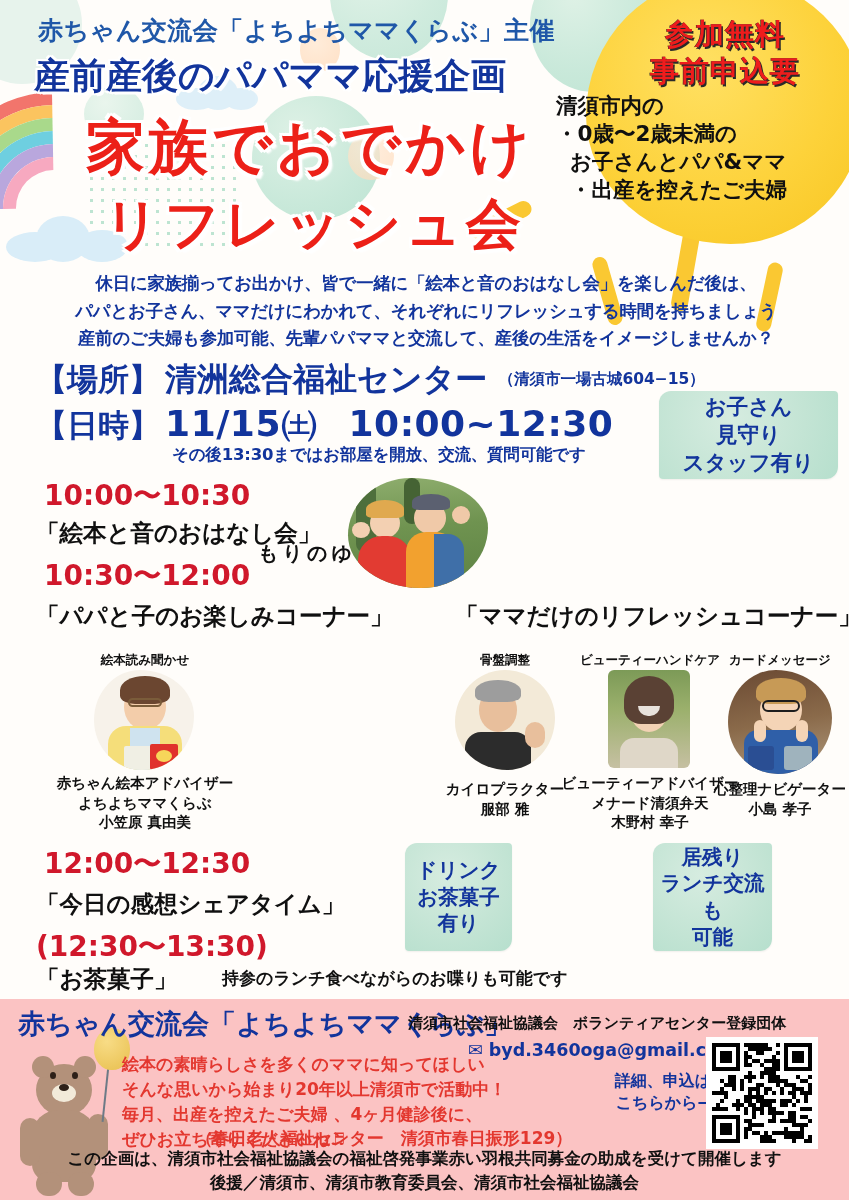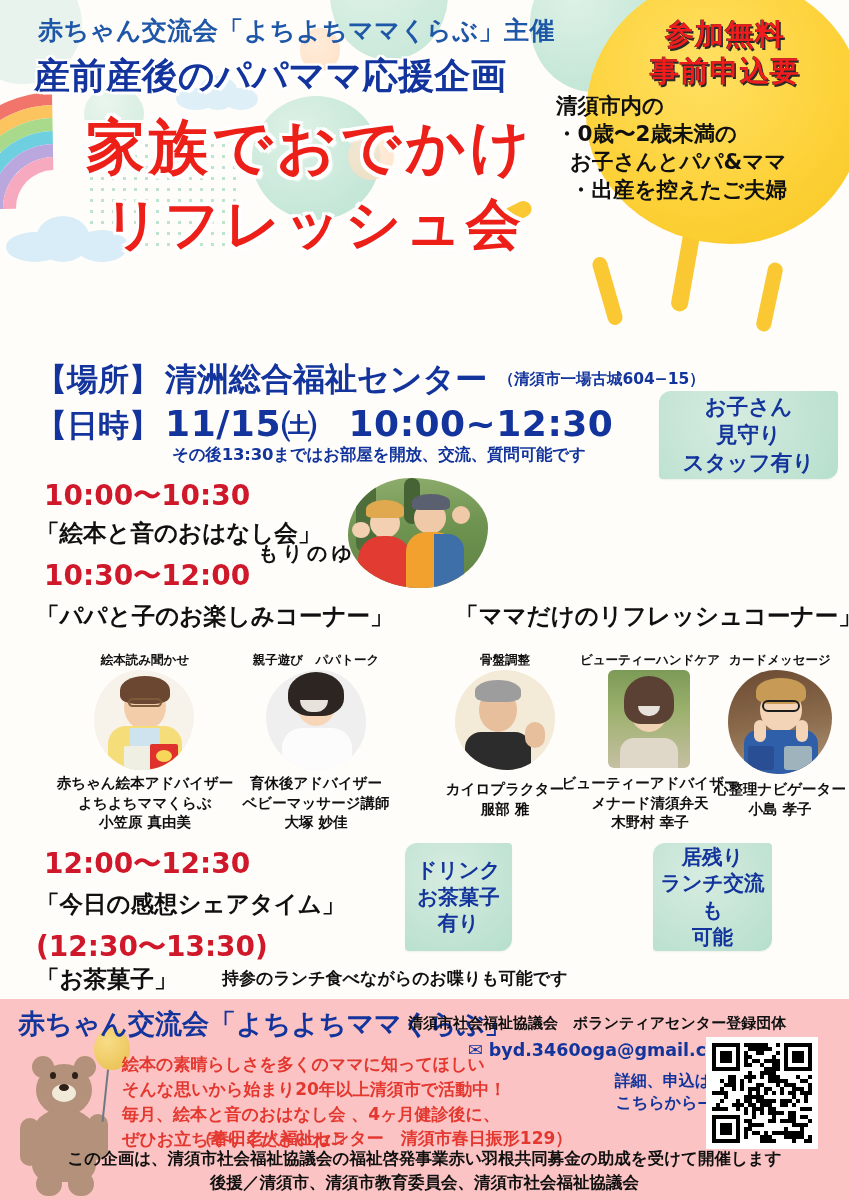--- a/index.html
+++ b/index.html
@@ -280,20 +280,25 @@
     <div>参加無料</div>
     <div>事前申込要</div>
   </div>
   <div class="callout-target">
     <div>清須市内の</div>
     <div>・0歳〜2歳未満の</div>
     <div>お子さんとパパ&amp;ママ</div>
     <div>・出産を控えたご夫婦</div>
   </div>
 
+  <div class="intro">
+    <div>休日に家族揃ってお出かけ、皆で一緒に「絵本と音のおはなし会」を楽しんだ後は、</div>
+    <div>パパとお子さん、ママだけにわかれて、それぞれにリフレッシュする時間を持ちましょう</div>
+    <div>産前のご夫婦も参加可能、先輩パパママと交流して、産後の生活をイメージしませんか？</div>
+  </div>
 
   <div class="row-place">
     <span class="lbl">【場所】</span>
     <span class="val">清洲総合福祉センター</span>
     <span class="addr">（清須市一場古城604−15）</span>
   </div>
   <div class="row-date">
     <span class="lbl">【日時】</span>
     <span class="val-date">11/15㈯</span>
     <span class="val-date" style="margin-left:26px;">10:00~12:30</span>
@@ -352,34 +357,20 @@
       <i style="position:absolute;left:56px;top:74px;width:28px;height:26px;background:#e0322c;border-radius:2px;display:block;"></i>
       <i style="position:absolute;left:62px;top:80px;width:16px;height:12px;background:#f7d65a;border-radius:50%;display:block;"></i>
     </div>
     <div class="photo-name" style="top:122px;text-align:center;">
       <div>赤ちゃん絵本アドバイザー</div>
       <div>よちよちママくらぶ</div>
       <div>小笠原 真由美</div>
     </div>
   </div>
 
-  <div class="photo-wrap" style="left:226px;top:652px;width:180px;height:180px;">
-    <div class="photo-cap" style="top:0;">親子遊び　パパトーク</div>
-    <div class="blobshape r2" style="left:40px;top:18px;width:100px;height:100px;background:#efefef;">
-      <i style="position:absolute;left:30px;top:10px;width:40px;height:46px;background:#f6d6b6;border-radius:50%;display:block;"></i>
-      <i style="position:absolute;left:22px;top:2px;width:56px;height:44px;background:#2c2522;border-radius:50% 50% 40% 40%;display:block;"></i>
-      <i style="position:absolute;left:34px;top:30px;width:28px;height:12px;background:#e8e2dc;border-radius:0 0 14px 14px;display:block;"></i>
-      <i style="position:absolute;left:16px;top:58px;width:70px;height:44px;background:#fcfcfc;border-radius:20px 20px 0 0;display:block;"></i>
-    </div>
-    <div class="photo-name" style="top:122px;">
-      <div>育休後アドバイザー</div>
-      <div>ベビーマッサージ講師</div>
-      <div>大塚 妙佳</div>
-    </div>
-  </div>
 
   <div class="photo-wrap" style="left:430px;top:652px;width:150px;height:180px;">
     <div class="photo-cap" style="top:0;">骨盤調整</div>
     <div class="blobshape r3" style="left:25px;top:18px;width:100px;height:100px;background:#f3ead8;">
       <i style="position:absolute;left:24px;top:18px;width:38px;height:44px;background:#e8bf9c;border-radius:50%;display:block;"></i>
       <i style="position:absolute;left:20px;top:10px;width:46px;height:22px;background:#9d9d9d;border-radius:50% 50% 30% 30%;display:block;"></i>
       <i style="position:absolute;left:10px;top:62px;width:66px;height:40px;background:#2c2c2c;border-radius:16px 16px 0 0;display:block;"></i>
       <i style="position:absolute;left:70px;top:52px;width:20px;height:26px;background:#e8bf9c;border-radius:10px;display:block;"></i>
     </div>
     <div class="photo-name" style="top:128px;">
@@ -445,21 +436,21 @@
     <i style="position:absolute;left:99px;top:16px;width:2px;height:66px;background:#6d7a86;display:block;transform:rotate(6deg);"></i>
     <i style="position:absolute;left:88px;top:-12px;width:36px;height:42px;background:radial-gradient(circle at 36% 32%,#f8dc86,#e8bf4e);border-radius:50% 50% 48% 48%;display:block;"></i>
   </div>
 
   <div class="f-title">赤ちゃん交流会「よちよちママくらぶ」</div>
   <div class="f-org">清須市社会福祉協議会　ボランティアセンター登録団体</div>
 
   <div class="f-msg">
     <div>絵本の素晴らしさを多くのママに知ってほしい</div>
     <div>そんな思いから始まり20年以上清須市で活動中！</div>
-    <div>毎月、絵本と音のおはなし会 、4ヶ月健診後に、</div>
+    <div>毎月、出産を控えたご夫婦 、4ヶ月健診後に、</div>
     <div>ぜひお立ち寄りくださいね♬</div>
   </div>
   <div class="f-center">（春日老人福祉センター　清須市春日振形129）</div>
 
   <div class="f-mail">
     <span>✉</span>
     <span>byd.3460oga@gmail.com</span>
   </div>
   <div class="f-apply">
     <div>詳細、申込は</div>

